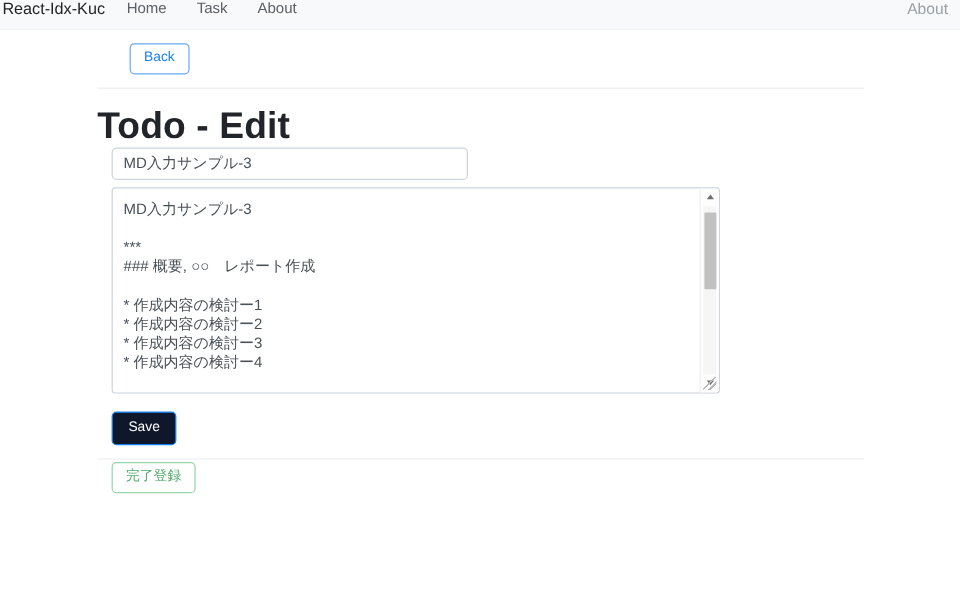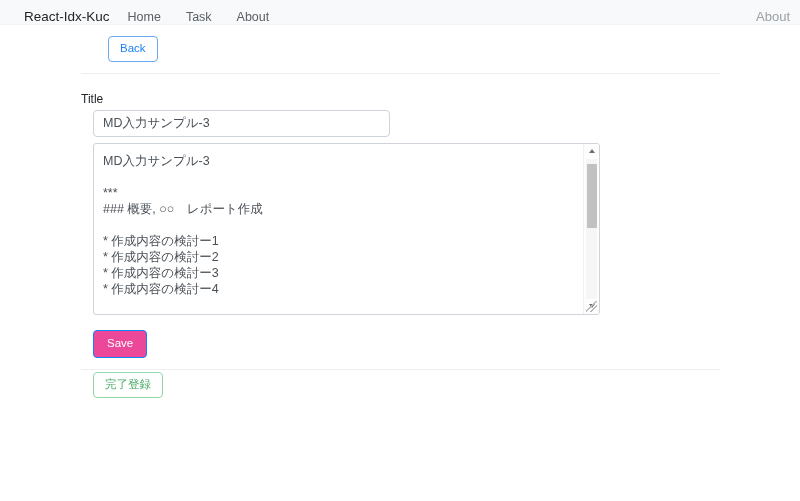--- a/index.html
+++ b/index.html
@@ -10,22 +10,22 @@
     background: #ffffff;
     font-family: "Liberation Sans", "DejaVu Sans", sans-serif;
     overflow: hidden;
   }
 
   
   .navbar {
     height: 25px;
     background: #f8f9fa;
     display: flex;
-    align-items: flex-end;
-    padding: 0 10px 0 24px;
+    align-items: flex-start;
+    padding: 0 10px 0 2px;
     font-size: 12.5px;
     border-bottom: 1px solid #f2f3f4;
   }
   .navbar-brand {
     color: #212529;
     font-size: 13.5px;
     margin-right: 18px;
     white-space: nowrap;
     text-decoration: none;
   }
@@ -50,21 +50,21 @@
     padding: 4px 11px 5px 11px;
     border-radius: 4px;
     background: transparent;
     cursor: pointer;
     font-family: inherit;
     white-space: nowrap;
   }
   .btn-outline-primary { border: 1px solid #6aa9f4; color: #1b82f5; }
   .btn-primary {
     border: 1px solid #1283f5;
-    background: #ec4899;
+    background: #0f172a;
     color: #ffffff;
     padding: 5px 13px 6px 13px;
   }
   .btn-outline-success { border: 1px solid #95d6a8; color: #4fab6b; }
 
   .back-wrap { padding-top: 11px; padding-left: 27px; }
 
   hr.sep {
     border: 0;
     border-top: 1px solid #eceef0;
@@ -179,22 +179,22 @@
 
 <div class="page">
   <div class="container">
 
     <div class="back-wrap">
       <button class="btn btn-outline-primary">Back</button>
     </div>
 
     <hr class="sep">
 
-
-    <div class="field-label label-indent">Title</div>
+    <h1 class="page-title">Todo - Edit</h1>
+
 
     <div class="input-wrap">
       <input class="form-control" type="text" value="MD入力サンプル-3" style="">
     </div>
 
 
     <div class="ta-wrap">
       <div class="ta-box">
         <div class="ta-text">MD入力サンプル-3
 

